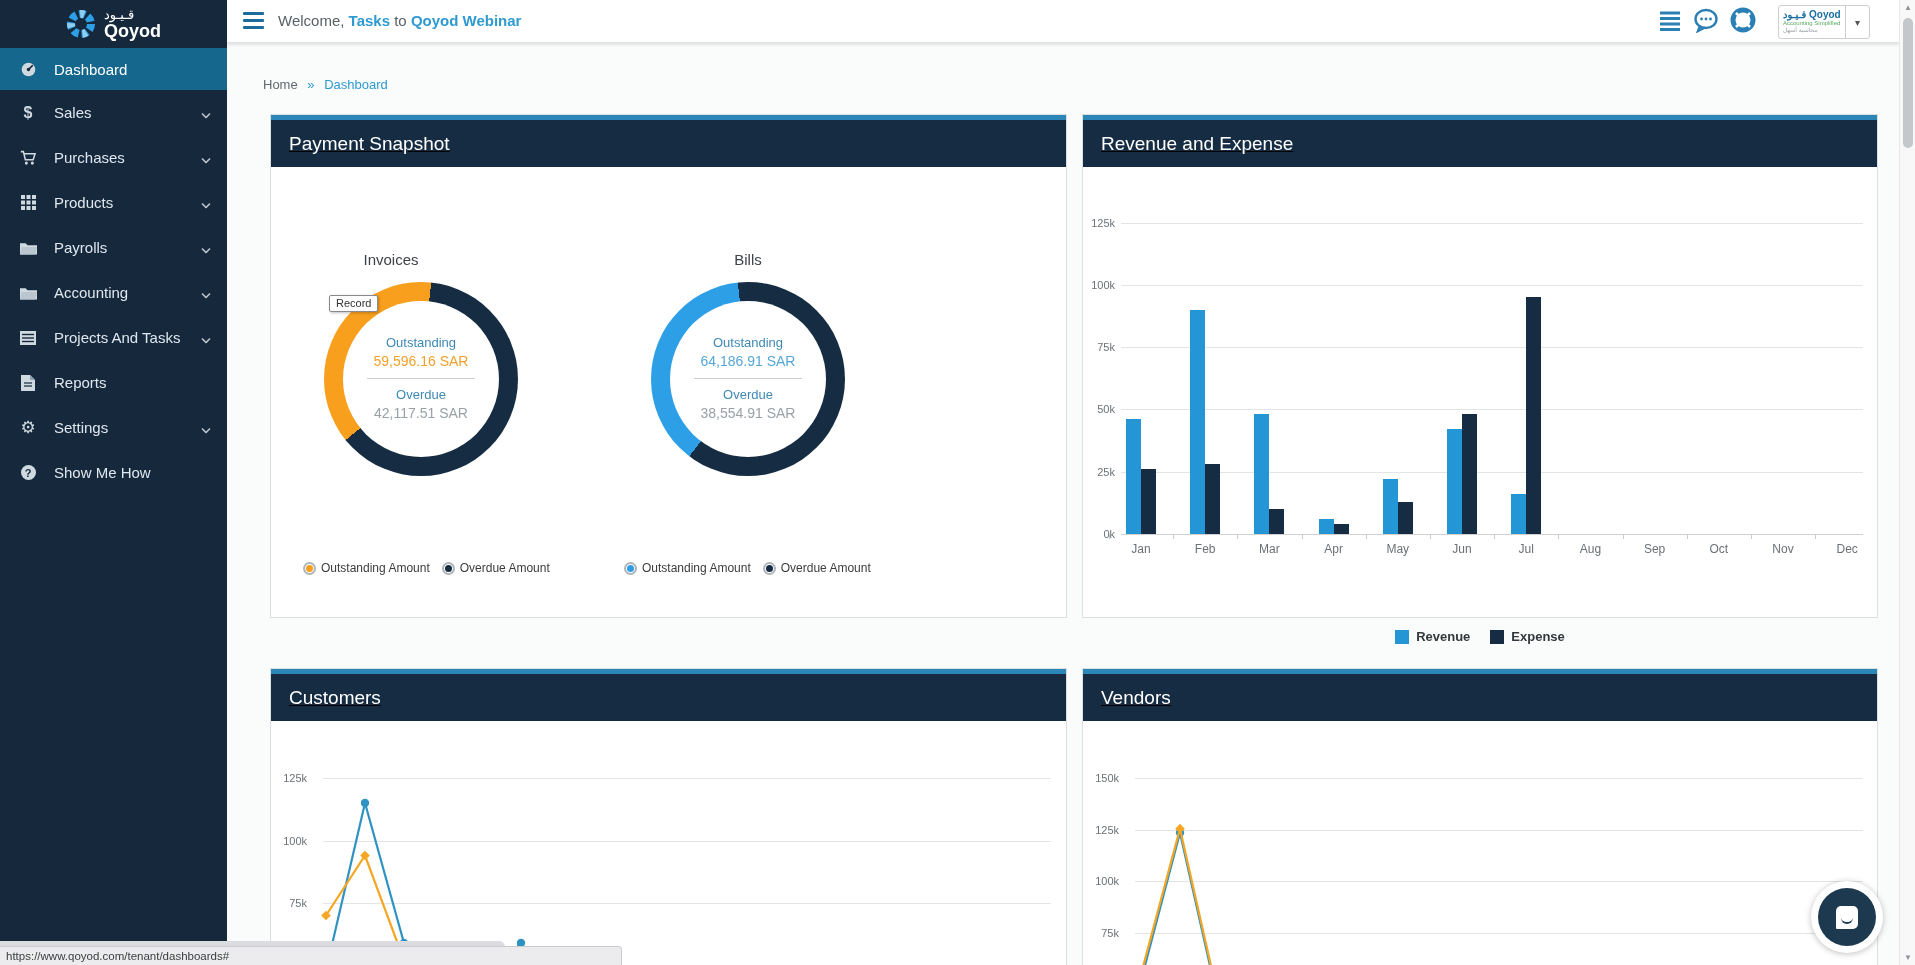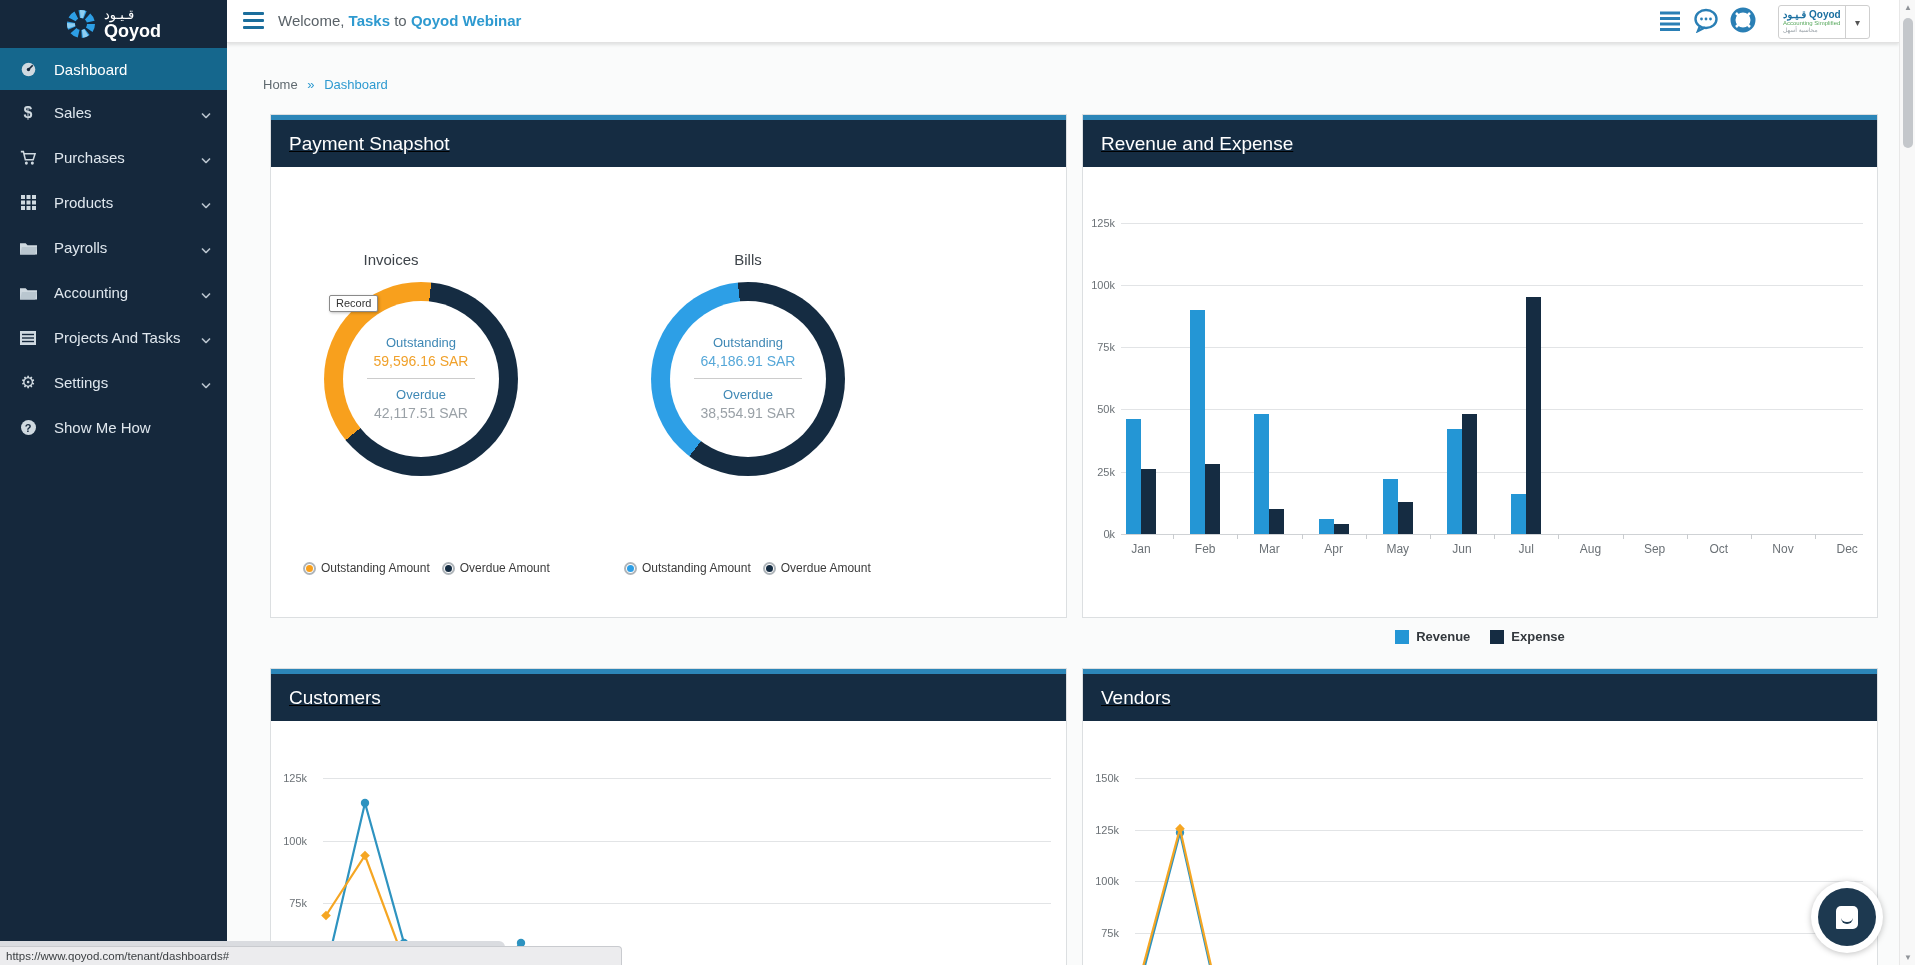--- a/index.html
+++ b/index.html
@@ -207,20 +207,33 @@
               <line x1="2" y1="3.5" x2="14" y2="3.5"></line>
               <line x1="2" y1="7" x2="14" y2="7"></line>
               <line x1="2" y1="10.5" x2="14" y2="10.5"></line>
             </g>
           </svg>
         </span>
         <span>Projects And Tasks</span>
         <span class="chev"><svg width="10" height="6" viewBox="0 0 10 6">
             <polyline points="1,1 5,5 9,1" fill="none" stroke="#b7c2cc" stroke-width="1.6"></polyline>
           </svg></span>
+      </div>
+      <div class="nav-item">
+        <span class="ico">
+          <svg width="14" height="16" viewBox="0 0 14 16">
+            <path d="M0 0h9l5 5v11H0z" fill="#cfd9e0"></path>
+            <path d="M9 0l5 5H9z" fill="#8fa3b0"></path>
+            <g stroke="#15283c" stroke-width="1.2">
+              <line x1="3" y1="8" x2="11" y2="8"></line>
+              <line x1="3" y1="11" x2="11" y2="11"></line>
+            </g>
+          </svg>
+        </span>
+        <span>Reports</span>
       </div>
       <div class="nav-item">
         <span class="ico">
           <span style="font-size:17px;">⚙</span>
         </span>
         <span>Settings</span>
         <span class="chev"><svg width="10" height="6" viewBox="0 0 10 6">
             <polyline points="1,1 5,5 9,1" fill="none" stroke="#b7c2cc" stroke-width="1.6"></polyline>
           </svg></span>
       </div>

